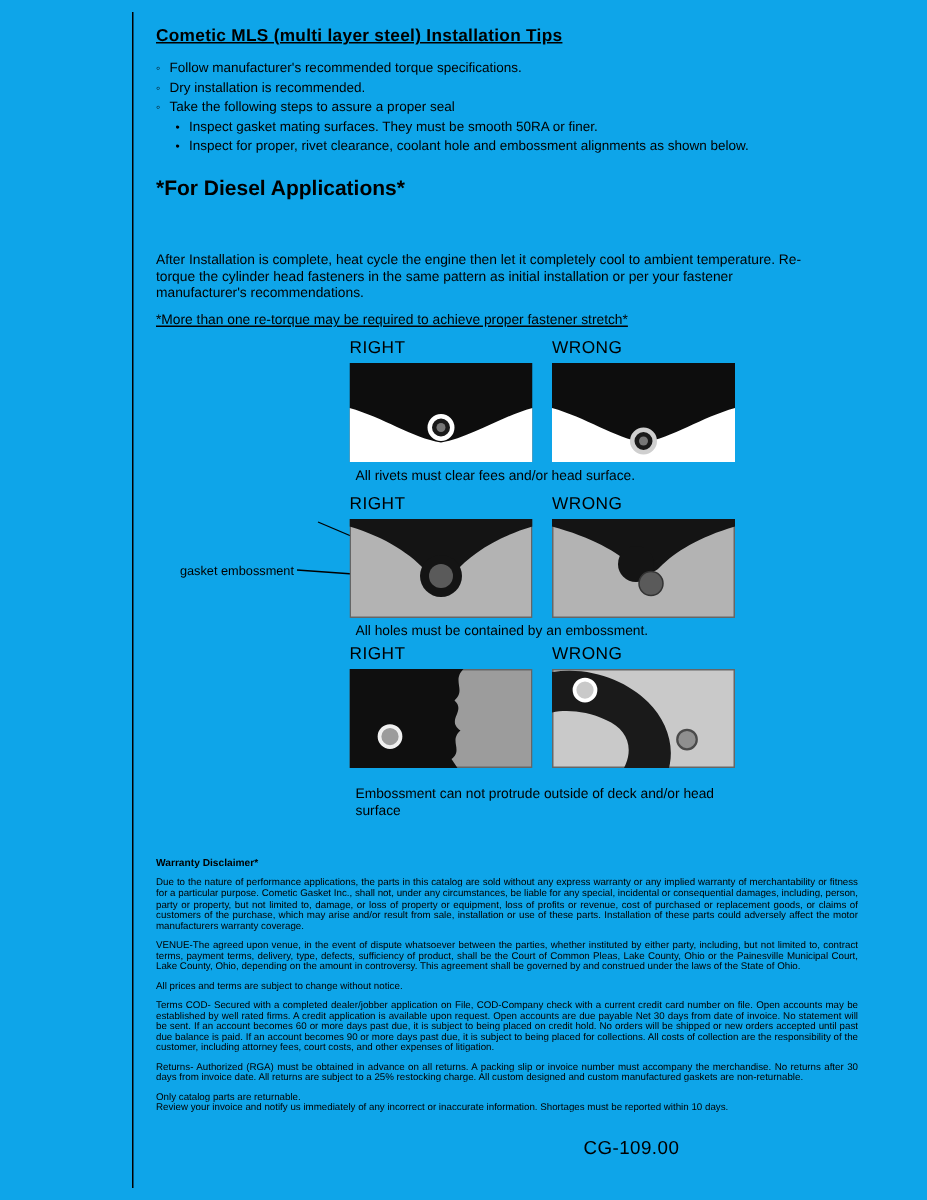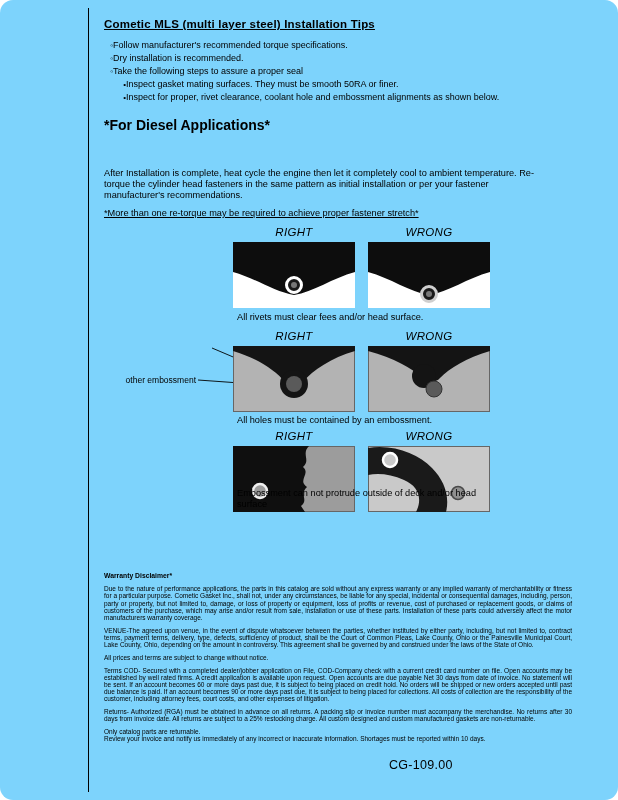--- a/index.html
+++ b/index.html
@@ -1,53 +1,53 @@
 <!DOCTYPE html>
 <html><head>
 <meta charset="utf-8">
 <style>
   * { margin:0; padding:0; box-sizing:border-box; }
   html,body { background:#ffffff; }
   .page {
-    position:relative; width:618px; height:800px; background:#7dd3fc;
-    font-family:"Liberation Sans", sans-serif; color:#000; overflow:hidden;border-radius:13px;
+    position:relative; width:618px; height:800px; background:#0ea5e9;
+    font-family:"Liberation Sans", sans-serif; color:#000; overflow:hidden;
   }
   .vrule { position:absolute; left:88px; top:8px; height:784px; width:1px; background:#000; }
 
   .title {
     position:absolute; left:104px; top:18px;
     font-size:11.5px; font-weight:bold; text-decoration:underline; letter-spacing:0.2px;
   }
 
-  .tips { position:absolute; left:104px; top:41px; width:470px; font-size:9px;text-align:right; }
+  .tips { position:absolute; left:104px; top:41px; width:470px; font-size:9px; }
   .tip { display:flex; margin-bottom:3.5px; line-height:9.5px; }
   .tip .marker { width:9px; flex:none; font-size:8px; }
   .tip.sub { margin-left:13px; }
   .m-open::before { content:"\25E6"; }
   .m-fill::before { content:"\2022"; }
 
   .diesel-heading { position:absolute; left:104px; top:117px; font-size:14px; font-weight:bold; }
   .body-para { position:absolute; left:104px; width:442px; font-size:9.2px; line-height:11px; }
   .p1 { top:134px; }
   .p2 { top:168px; }
   .note { top:208px;text-decoration:underline; }
 
-  .colhead { position:absolute; width:122px; text-align:center; font-size:11.5px; letter-spacing:0.3px;font-style:italic; }
+  .colhead { position:absolute; width:122px; font-size:11.5px; letter-spacing:0.3px; }
   .col-left { left:233px; }
   .col-right { left:368px; }
   .r1h { top:226px; } .r2h { top:330px; } .r3h { top:430px; }
 
   .panel { position:absolute; width:122px; height:66px; }
   .r1p { top:242px; } .r2p { top:346px; } .r3p { top:446px; }
   .panel svg { display:block; }
 
   .caption { position:absolute; left:237px; font-size:9.2px; line-height:10.5px; }
   .cap1 { top:312px; }
   .cap2 { top:415px; }
-  .cap3 { top:488px; width:245px; }
+  .cap3 { top:524px; width:245px; }
 
   .callout { position:absolute; font-size:8.5px; line-height:10px; text-align:right; }
   .callout-coolant { left:110px; top:339px; width:100px; }
   .callout-emboss  { left:96px;  top:375px; width:100px; }
   .pointer-lines { position:absolute; left:104px; top:336px; width:200px; height:60px; }
 
   .legal { position:absolute; left:104px; top:572px; width:468px; font-size:6.5px; line-height:7.2px; text-align:justify; }
   .legal-heading { font-weight:bold; margin-bottom:6px; font-size:6.8px; }
   .legal-para { margin-bottom:5.5px; }
   .legal-line { margin-bottom:0; }
@@ -107,21 +107,21 @@
       <path d="M0,66 L0,30 C22,36 42,50 61,53 C80,50 100,36 122,30 L122,66 Z" fill="#ffffff"></path>
       <circle cx="61" cy="52" r="7.5" fill="#1a1a1a" stroke="#cfcfcf" stroke-width="3"></circle>
       <circle cx="61" cy="52" r="3" fill="#777777"></circle>
     </svg>
   </div>
   <div class="caption cap1">All rivets must clear fees and/or head surface.</div>
 
   <div class="colhead col-left r2h">RIGHT</div>
   <div class="colhead col-right r2h">WRONG</div>
 
-  <div class="callout callout-emboss">other embossment</div>
+  <div class="callout callout-emboss">gasket embossment</div>
 
   <svg class="pointer-lines" width="200" height="60" viewBox="0 0 200 60">
     <line x1="108" y1="12" x2="188" y2="46" stroke="#000000" stroke-width="0.9"></line>
     <line x1="94" y1="44" x2="150" y2="48" stroke="#000000" stroke-width="0.9"></line>
   </svg>
 
   <div class="panel col-left r2p">
     <svg width="122" height="66" viewBox="0 0 122 66">
       <rect x="0.5" y="0.5" width="121" height="65" fill="#b3b3b3" stroke="#666666"></rect>
       <path d="M0,0 H122 V5 C98,12 80,24 70,36 C66,41 56,41 52,36 C42,24 24,12 0,5 Z" fill="#141414"></path>

